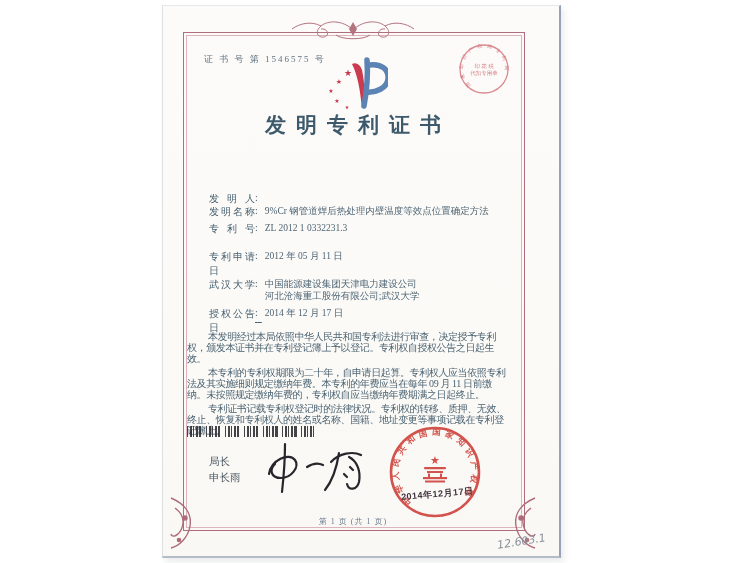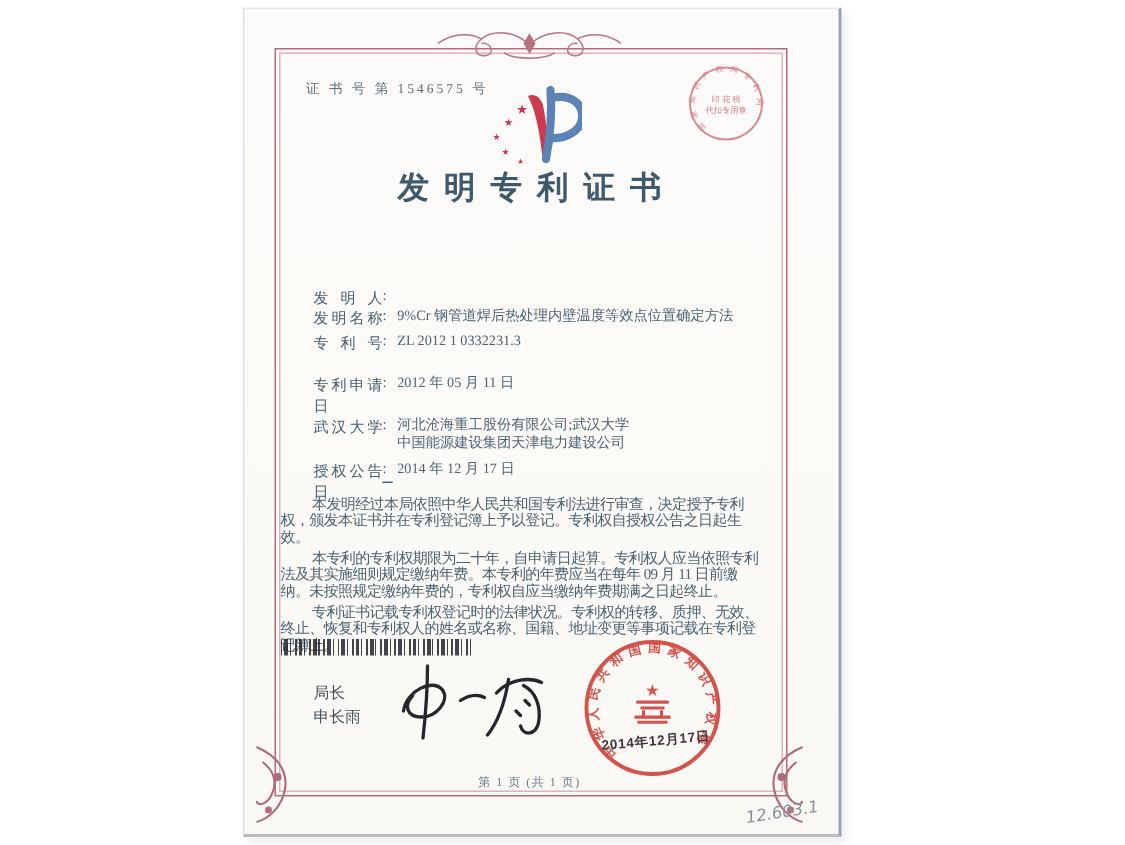--- a/index.html
+++ b/index.html
@@ -124,21 +124,21 @@
     <div class="frow" style="top:216px;">
       <span class="flabel">专利号</span><span class="fcolon">:</span>
       <span class="fval"><span>ZL 2012 1 0332231.3</span></span>
     </div>
     <div class="frow" style="top:244px;">
       <span class="flabel">专利申请日</span><span class="fcolon">:</span>
       <span class="fval"><span>2012 年 05 月 11 日</span></span>
     </div>
     <div class="frow" style="top:272px;">
       <span class="flabel">武汉大学</span><span class="fcolon">:</span>
-      <span class="fval"><span style="display:block">河北沧海重工股份有限公司;武汉大学</span><span style="display:block">中国能源建设集团天津电力建设公司</span></span>
+      <span class="fval"><span style="display:block">中国能源建设集团天津电力建设公司</span><span style="display:block">河北沧海重工股份有限公司;武汉大学</span></span>
     </div>
     <div class="frow" style="top:301px;text-decoration:underline;">
       <span class="flabel">授权公告日</span><span class="fcolon">:</span>
       <span class="fval"><span>2014 年 12 月 17 日</span></span>
     </div>
 
     <div class="paras">
       <p>本发明经过本局依照中华人民共和国专利法进行审查，决定授予专利权，颁发本证书并在专利登记簿上予以登记。专利权自授权公告之日起生效。</p>
       <p>本专利的专利权期限为二十年，自申请日起算。专利权人应当依照专利法及其实施细则规定缴纳年费。本专利的年费应当在每年 09 月 11 日前缴纳。未按照规定缴纳年费的，专利权自应当缴纳年费期满之日起终止。</p>
       <p>专利证书记载专利权登记时的法律状况。专利权的转移、质押、无效、终止、恢复和专利权人的姓名或名称、国籍、地址变更等事项记载在专利登记簿上。</p>

